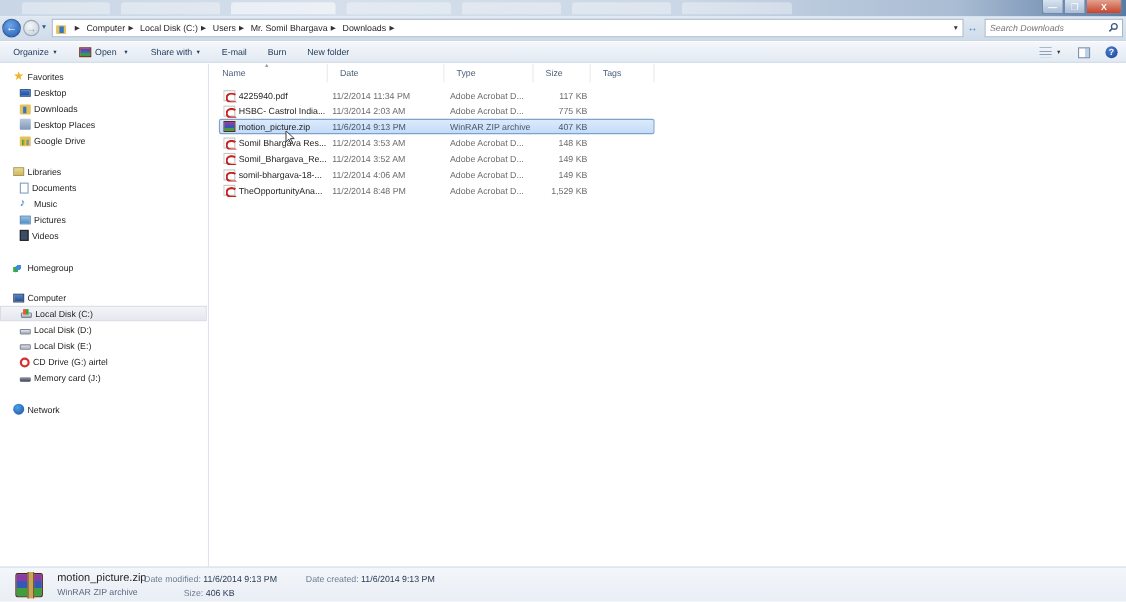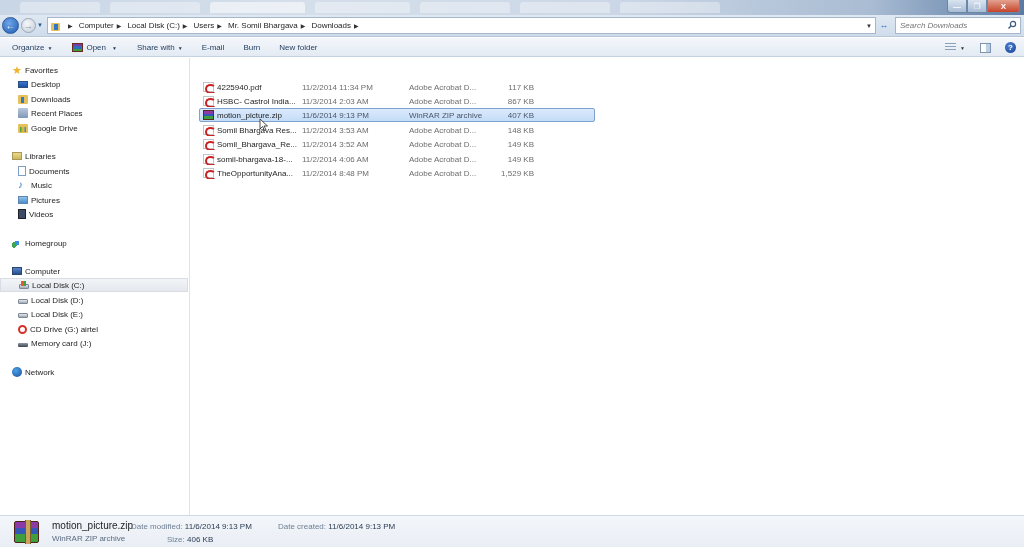--- a/index.html
+++ b/index.html
@@ -191,21 +191,21 @@
   <div class="nav-item child" style="top:19px;">
     <span class="nicon ic-desktop"></span>
     <span>Desktop</span>
   </div>
   <div class="nav-item child" style="top:34px;">
     <span class="nicon ic-folder ic-folder-dl"></span>
     <span>Downloads</span>
   </div>
   <div class="nav-item child" style="top:48px;">
     <span class="nicon ic-recent"></span>
-    <span>Recent Places</span>
+    <span>Desktop Places</span>
   </div>
   <div class="nav-item child" style="top:63px;">
     <span class="nicon ic-folder ic-folder-gd"></span>
     <span>Google Drive</span>
   </div>
 
   <div class="nav-item group" style="top:91px;text-align:right;">
     <span class="nicon ic-lib"></span>
     <span>Libraries</span>
   </div>
@@ -256,38 +256,56 @@
     <span>Memory card (J:)</span>
   </div>
 
   <div class="nav-item group" style="top:307px;">
     <span class="nicon ic-net"></span>
     <span>Network</span>
   </div>
 </div>
 
 <div class="content">
+  <div class="col-headers">
+    <div class="colh" style="left:0;width:107px;">
+      <span class="sort-arrow">▲</span>
+      <span>Name</span>
+    </div>
+    <div class="colh" style="left:107px;width:106px;">
+        <span>Date</span>
+      </div>
+    <div class="colh" style="left:213px;width:81px;">
+        <span>Type</span>
+      </div>
+    <div class="colh" style="left:294px;width:52px;">
+        <span>Size</span>
+      </div>
+    <div class="colh" style="left:346px;width:58px;">
+        <span>Tags</span>
+      </div>
+  </div>
 
   <div class="row" style="top:22px;">
     <div class="cell c-name">
         <span class="ficon pdf"></span>
         <span>4225940.pdf</span>
       </div>
     <div class="cell c-date">11/2/2014 11:34 PM</div>
     <div class="cell c-type">Adobe Acrobat D...</div>
     <div class="cell c-size">117 KB</div>
   </div>
   <div class="row" style="top:36px;">
     <div class="cell c-name">
         <span class="ficon pdf"></span>
         <span>HSBC- Castrol India...</span>
       </div>
     <div class="cell c-date">11/3/2014 2:03 AM</div>
     <div class="cell c-type">Adobe Acrobat D...</div>
-    <div class="cell c-size">867 KB</div>
+    <div class="cell c-size">775 KB</div>
   </div>
   <div class="row selected" style="top:50px;">
     <div class="cell c-name">
         <span class="ficon zip"></span>
         <span>motion_picture.zip</span>
       </div>
     <div class="cell c-date">11/6/2014 9:13 PM</div>
     <div class="cell c-type">WinRAR ZIP archive</div>
     <div class="cell c-size">407 KB</div>
   </div>

